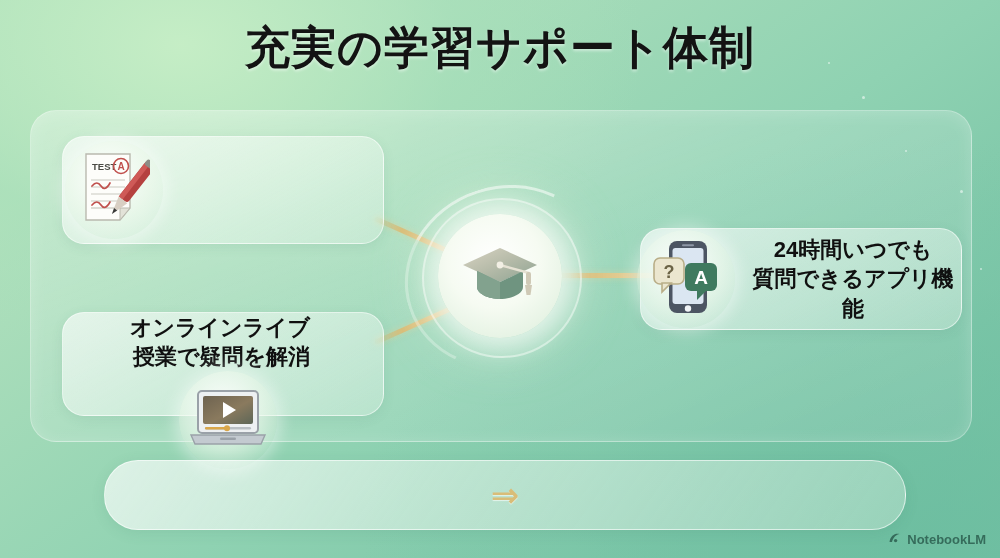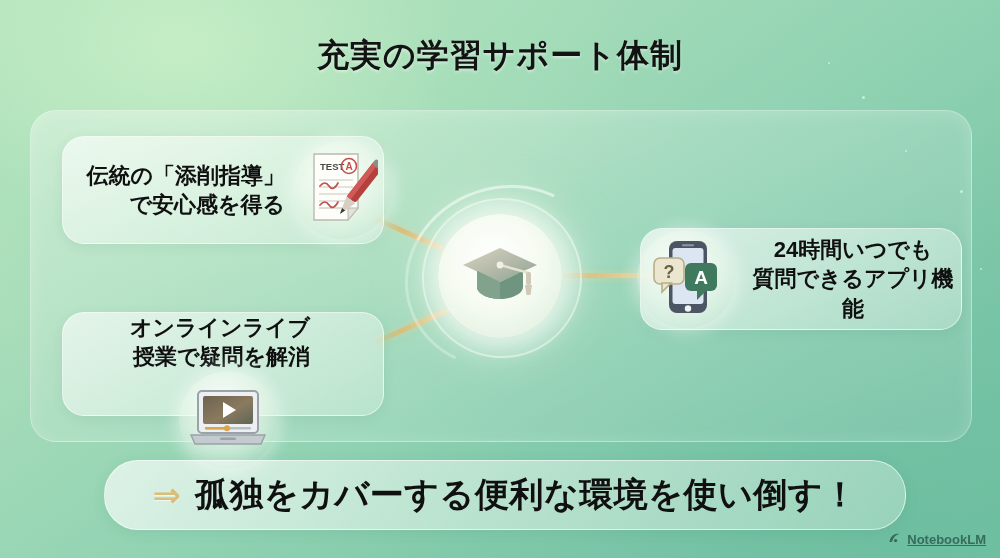--- a/index.html
+++ b/index.html
@@ -28,25 +28,25 @@
   .sparkle {
     position: absolute;
     border-radius: 50%;
     background: rgba(255,255,255,0.55);
     pointer-events: none;
   }
 
   
   .title {
     position: absolute;
-    top: 34px;
+    top: 18px;
     left: 0;
     width: 1000px;
     text-align: center;
-    font-size: 32px;
+    font-size: 45px;
     font-weight: bold;
     letter-spacing: 1px;
     color: #131313;
     text-shadow: 0 2px 3px rgba(255,255,255,0.45);
   }
 
   
   .panel {
     position: absolute;
     left: 30px;
@@ -210,21 +210,20 @@
     position: absolute;
     right: 14px;
     bottom: 10px;
     display: flex;
     align-items: center;
     gap: 5px;
     color: #28584a;
     opacity: 0.80;
     font-size: 13px;
     font-weight: bold;
-    text-decoration: underline;
   }
 </style>
 </head>
 <body>
 
 <div id="slide">
 
   <div class="sparkle" style="left:862px;top:96px;width:3px;height:3px;"></div>
   <div class="sparkle" style="left:905px;top:150px;width:2px;height:2px;"></div>
   <div class="sparkle" style="left:960px;top:190px;width:3px;height:3px;"></div>
@@ -258,22 +257,20 @@
           <line x1="39" y1="22" x2="68" y2="30" stroke="#e6e2d4" stroke-width="2.4" stroke-linecap="round"></line>
           <circle cx="39" cy="22" r="3.4" fill="#f2efe4"></circle>
           <rect x="65" y="29" width="5" height="13" rx="2" fill="#cfc9b6"></rect>
           <path d="M64 42 L71 42 L69.5 52 L65.5 52 Z" fill="#cfc9b6"></path>
         </svg>
       </span>
     </div>
   </div>
 
   <div class="card" id="card-correction">
-    <div class="card-text">伝統の「添削指導」
-で安心感を得る</div>
     <div class="icon-bubble">
       <span>
         <svg width="72" height="76" viewBox="0 0 72 76" aria-hidden="true">
 
           <path d="M8 4 H52 V58 L42 70 H8 Z" fill="#fdfdfa" stroke="#b9b9ae" stroke-width="1.4"></path>
           <path d="M52 58 L42 70 L42 58 Z" fill="#e2e2d8" stroke="#b9b9ae" stroke-width="1"></path>
           <text x="14" y="20" font-family="'Liberation Sans',sans-serif" font-size="9.5" font-weight="bold" fill="#4a4a44">TEST</text>
           <circle cx="43" cy="16" r="7.5" fill="none" stroke="#c0504d" stroke-width="1.6"></circle>
           <text x="43" y="20" font-family="'Liberation Sans',sans-serif" font-size="10" font-weight="bold" fill="#c0504d" text-anchor="middle">A</text>
           <g stroke="#c9c9bf" stroke-width="1.2">
@@ -346,21 +343,20 @@
           </g>
         </svg>
       </span>
     </div>
     <div class="card-text">24時間いつでも
 質問できるアプリ機能</div>
   </div>
 
   <div class="banner">
     <span class="banner-arrow">⇒</span>
-    <span class="banner-text">孤独をカバーする便利な環境を使い倒す！</span>
   </div>
 
   <div class="watermark">
     <span>
       <svg width="14" height="14" viewBox="0 0 14 14" aria-hidden="true">
         <path d="M1.5 11 C2.5 4.5 7 2 11.5 3 C8.5 3.6 5.2 6 4 11 Z" fill="#28584a"></path>
         <circle cx="7.6" cy="9.6" r="1.7" fill="#28584a"></circle>
       </svg>
     </span>
     <span>NotebookLM</span>

